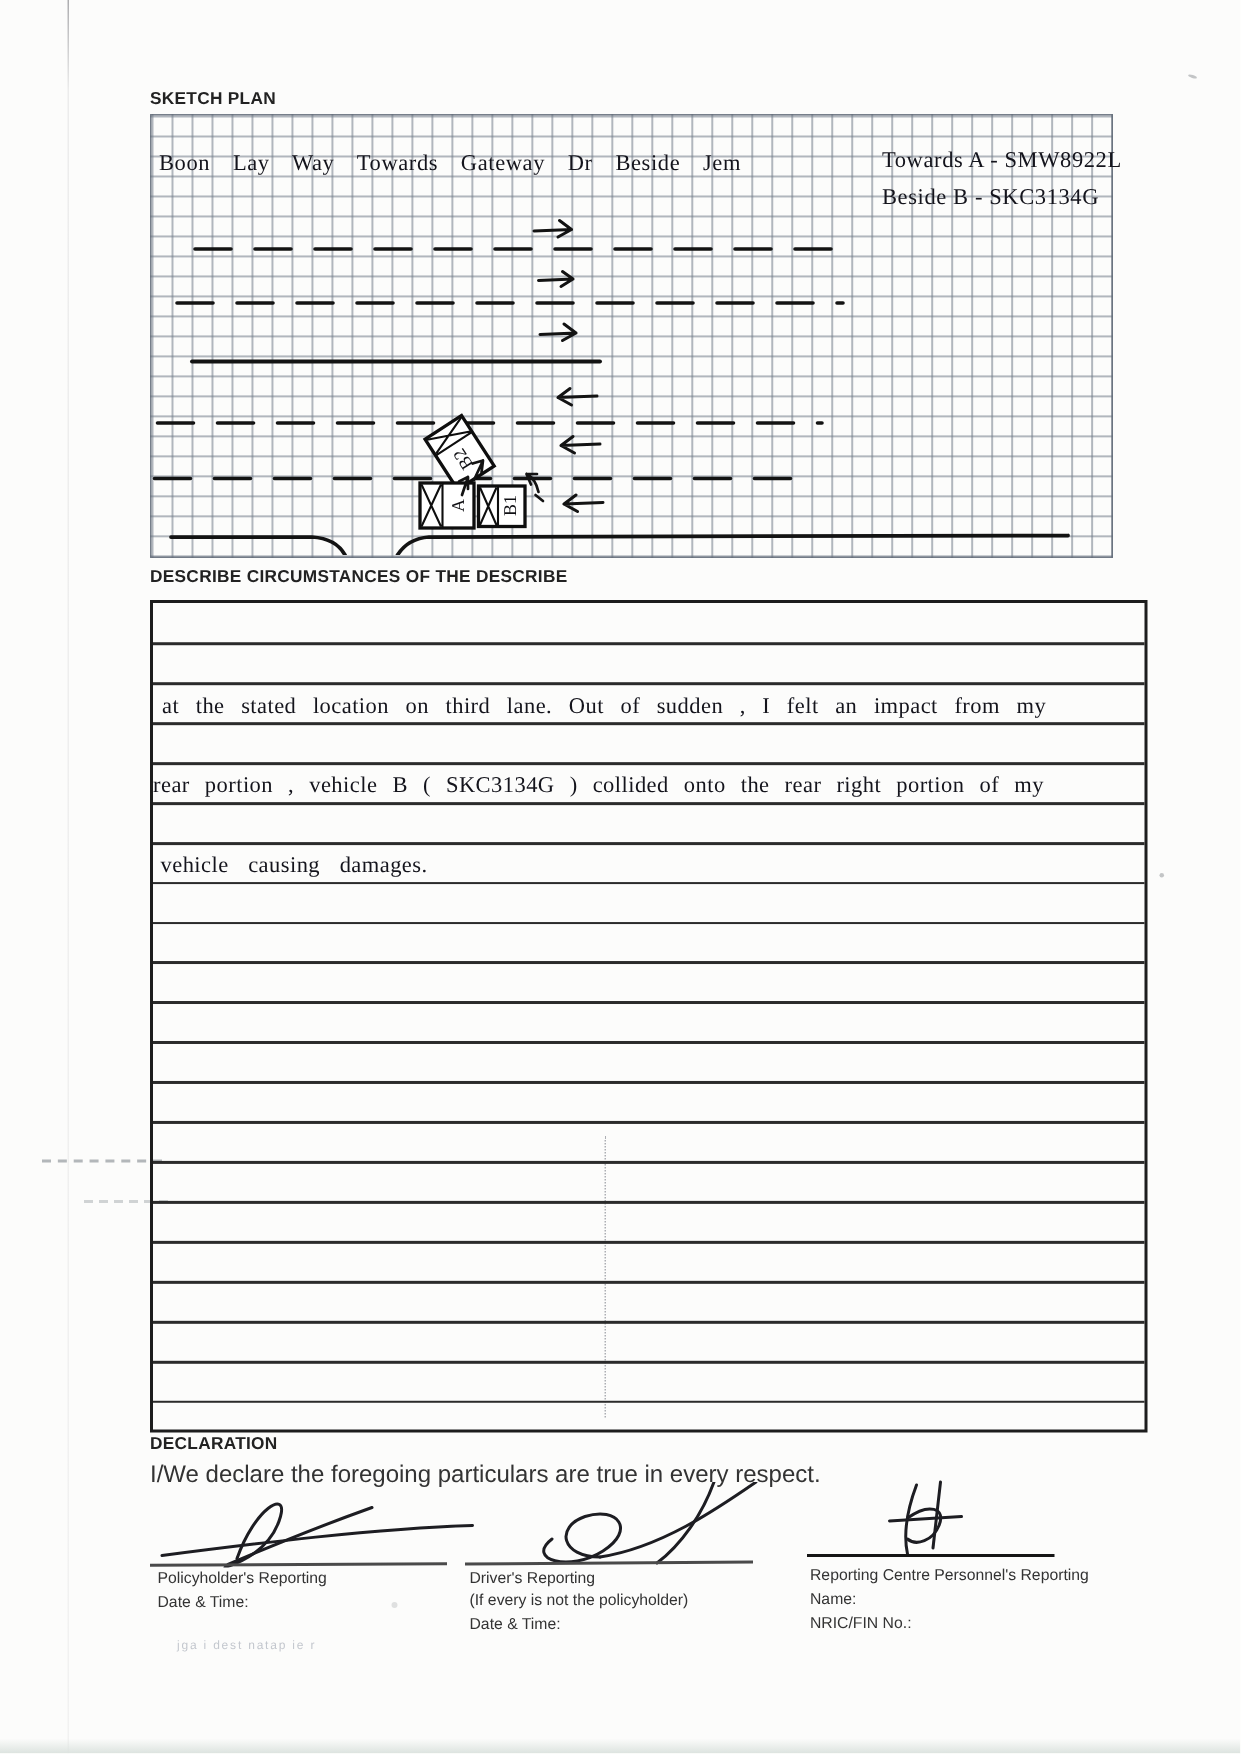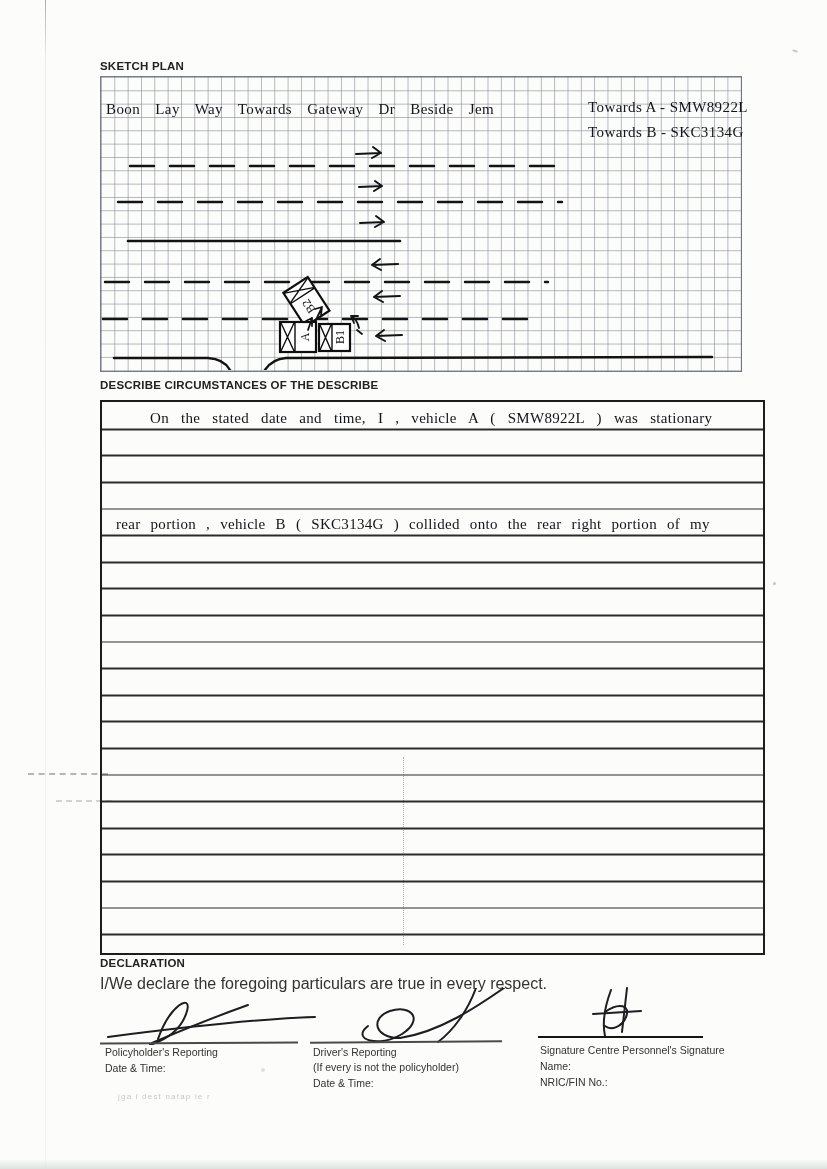--- a/index.html
+++ b/index.html
@@ -120,27 +120,28 @@
     <g class="ink" stroke-width="1.8">
       <path d="M216,244 L222,231 M222,231 L215,233 M222,231 L221,239"></path>
       <path d="M208,254 L212,242 M212,242 L206,245 M212,242 L212,250"></path>
       <path d="M259,252 Q257,243 251,240 M251,240 L258,240 M251,240 L254,247"></path>
       <path d="M262,258 L257,254"></path>
     </g>
   </svg>
 
   <div class="hw" style="left:106px; top:101px; word-spacing:11px;">Boon Lay Way Towards Gateway Dr Beside Jem</div>
   <div class="hw" style="left:588px; top:99px;">Towards A - SMW8922L</div>
-  <div class="hw" style="left:588px; top:124px;">Towards B - SKC3134G</div>
+  <div class="hw" style="left:588px; top:124px;">Beside B - SKC3134G</div>
 
   <div class="h-bold" style="left:100px; top:379px;">DESCRIBE CIRCUMSTANCES OF THE DESCRIBE</div>
 
   <div class="lines-box">
-    <div class="hw-line" style="left:48px; top:4px;  word-spacing:8px;">On the stated date and time, I , vehicle A ( SMW8922L ) was stationary</div>
-    <div class="hw-line" style="left:14px;  top:110px; word-spacing:6px;text-align:right;">rear portion , vehicle B ( SKC3134G ) collided onto the rear right portion of my</div>
+    <div class="hw-line" style="left:6px;  top:57px; word-spacing:7px;">at the stated location on third lane. Out of sudden , I felt an impact from my</div>
+    <div class="hw-line" style="left:0;  top:110px; word-spacing:6px;text-align:right;">rear portion , vehicle B ( SKC3134G ) collided onto the rear right portion of my</div>
+    <div class="hw-line" style="left:5px;  top:163px; word-spacing:9px;">vehicle causing damages.</div>
   </div>
 
   <div class="h-bold" style="left:100px; top:957px;">DECLARATION</div>
   <div class="small-label" style="left:100px; top:975px; font-size:16px;">I/We declare the foregoing particulars are true in every respect.</div>
 
   <svg class="sig-svg" style="left:100px; top:993px;" width="230" height="52" viewBox="0 0 230 52">
     <path d="M58,46 C70,12 92,0 87,18 C82,36 68,46 50,52"></path>
     <path d="M8,44 C70,36 150,26 215,24"></path>
     <path d="M52,50 C80,38 120,22 148,12"></path>
   </svg>
@@ -158,19 +159,19 @@
   <div class="small-label" style="left:313px; top:1061px;">(If every is not the policyholder)</div>
   <div class="small-label" style="left:313px; top:1077px;">Date &amp; Time:</div>
 
   <svg class="sig-svg" style="left:585px; top:984px;" width="72" height="54" viewBox="0 0 72 54">
     <path d="M26,6 C20,22 17,38 20,52"></path>
     <path d="M20,28 C34,18 46,21 41,33 C37,43 26,47 20,42"></path>
     <path d="M8,30 L56,27"></path>
     <path d="M42,4 L37,48"></path>
   </svg>
   <div class="sig-line" style="left:538px; top:1036px; width:165px; border-top-color:#151515;"></div>
-  <div class="small-label" style="left:540px; top:1044px;">Signature Centre Personnel's Signature</div>
+  <div class="small-label" style="left:540px; top:1044px;">Reporting Centre Personnel's Reporting</div>
   <div class="small-label" style="left:540px; top:1060px;">Name:</div>
   <div class="small-label" style="left:540px; top:1076px;">NRIC/FIN No.:</div>
 
   <div class="faint-footer">jga i dest natap  ie   r</div>
 
 </div>
 
 </body></html>

